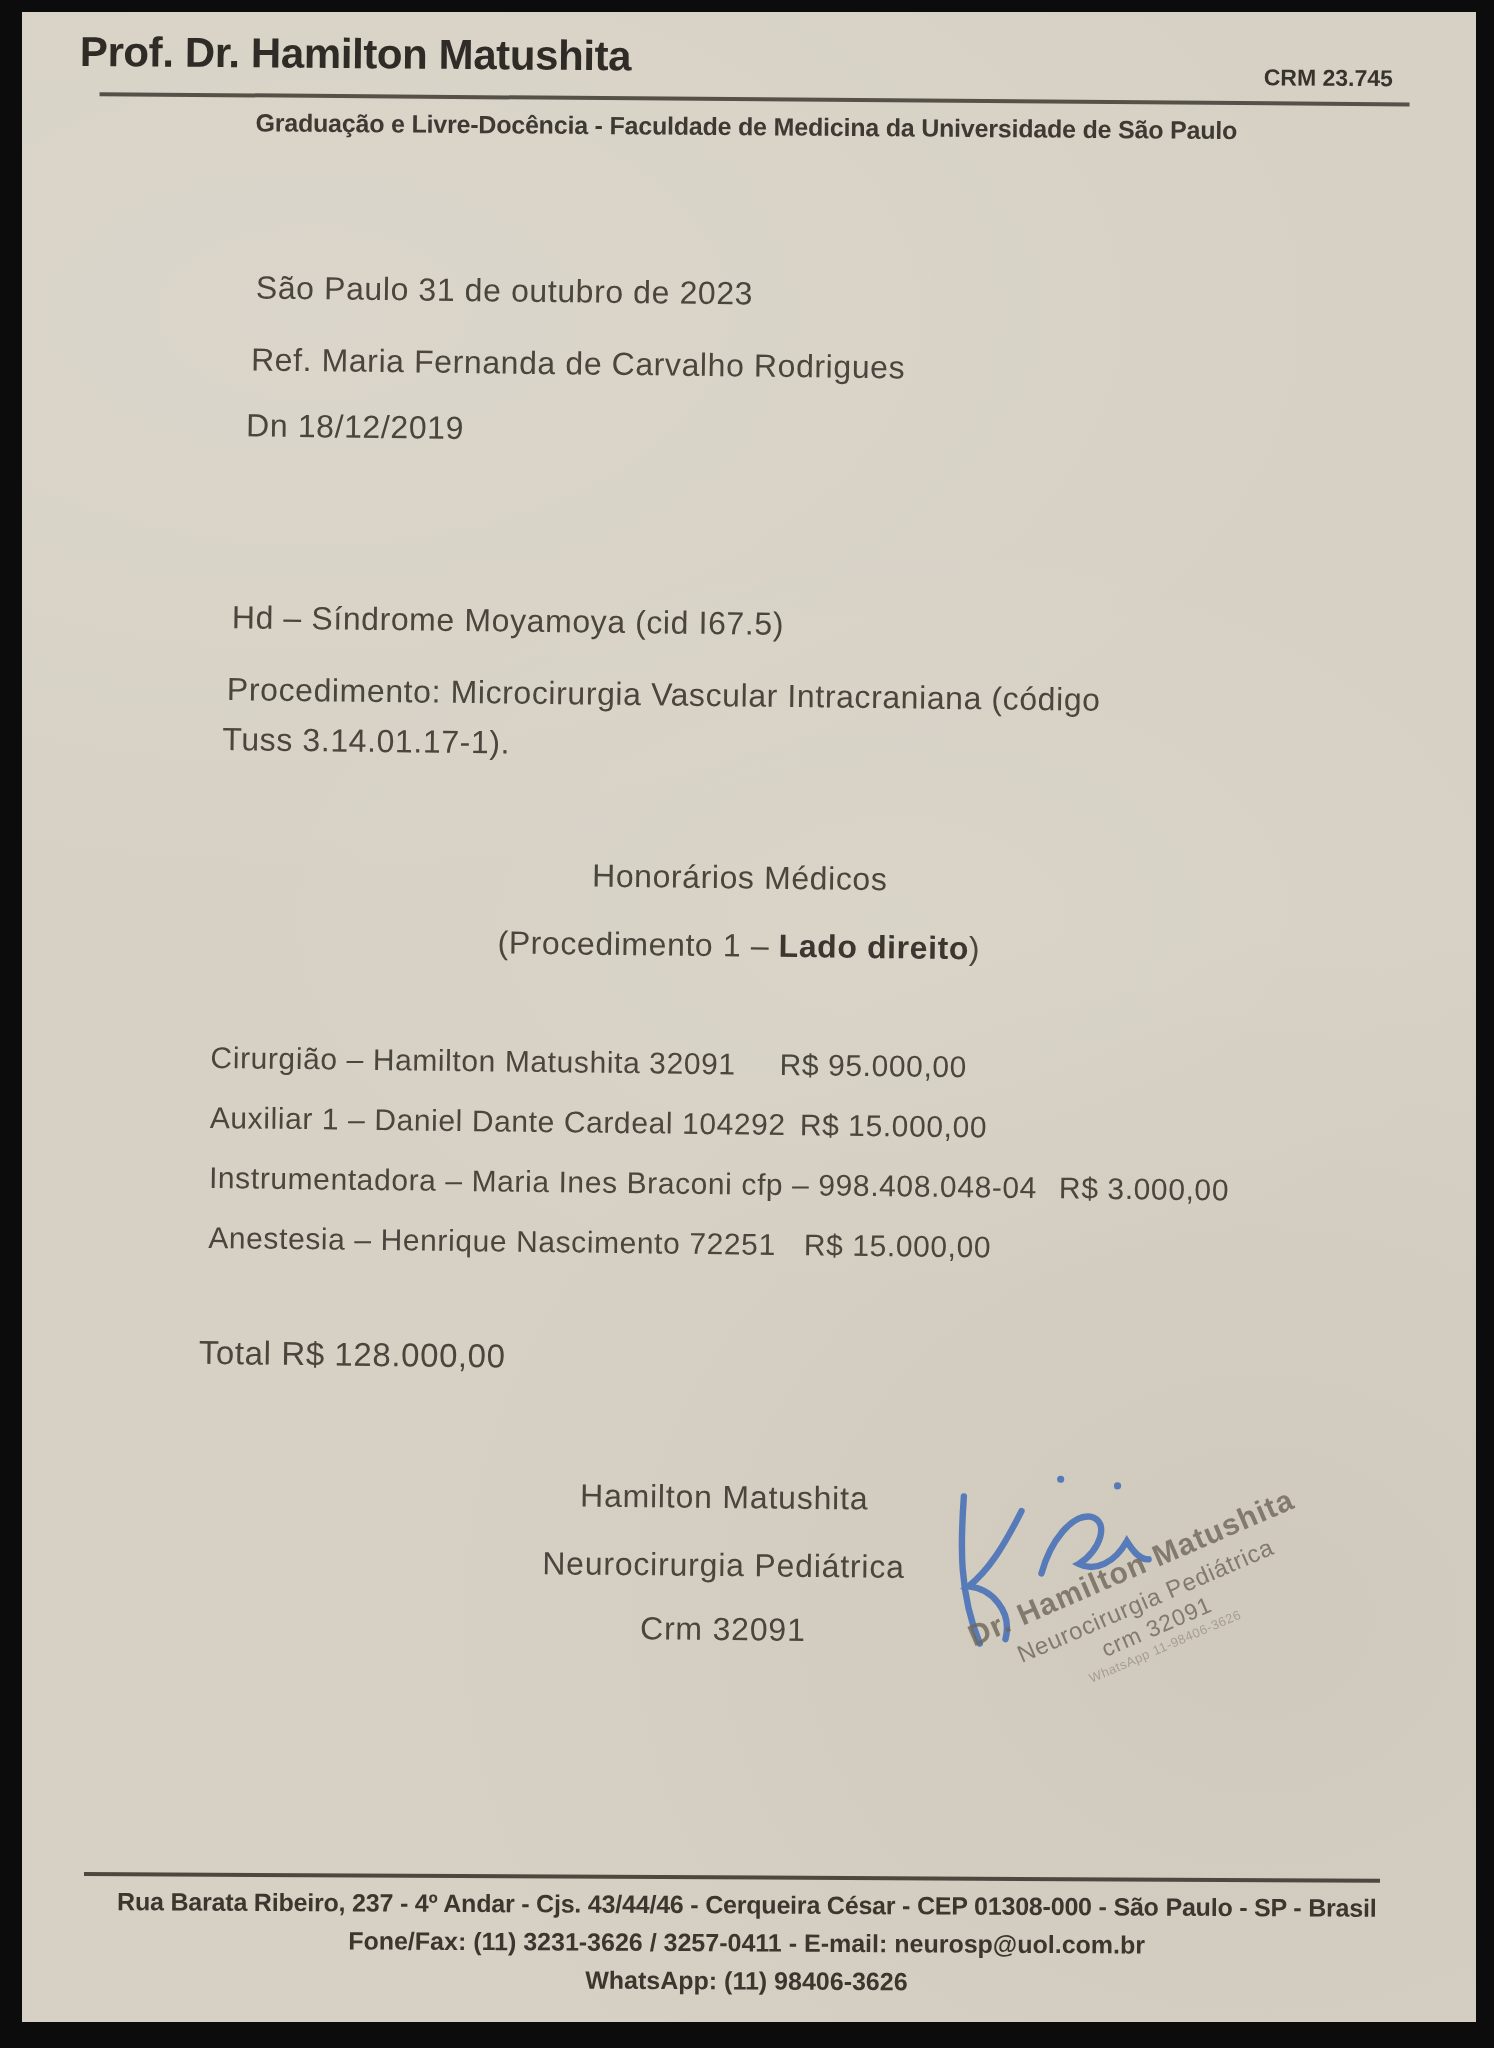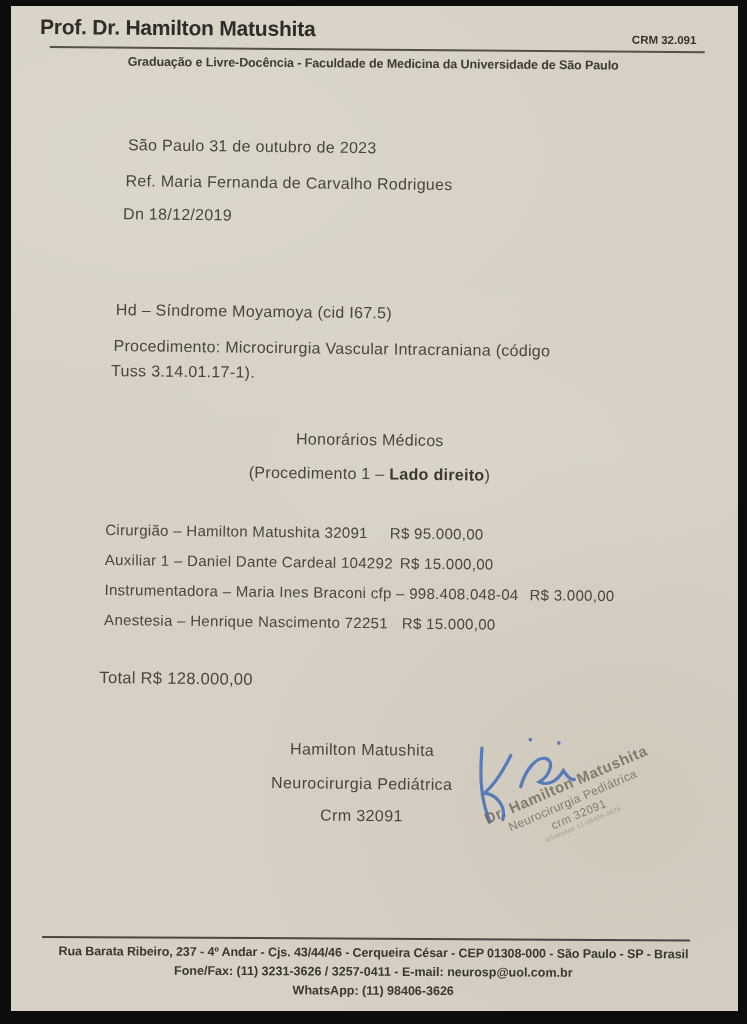--- a/index.html
+++ b/index.html
@@ -96,21 +96,21 @@
   #footer-whatsapp { top: 982px; font-size: 12.5px; }
 </style>
 </head>
 <body>
 
 <div id="scan">
   <div id="paper"></div>
 
   <div id="header-group">
     <div id="doc-title" class="abs txt">Prof. Dr. Hamilton Matushita</div>
-    <div id="doc-crm" class="abs txt">CRM 32.091</div>
+    <div id="doc-crm" class="abs txt">CRM 23.745</div>
     <div id="header-rule" class="abs"></div>
     <div id="doc-subtitle" class="abs txt">Graduação e Livre-Docência - Faculdade de Medicina da Universidade de São Paulo</div>
   </div>
 
   <div id="body-group">
     <div id="date-line" class="line">São Paulo 31 de outubro de 2023</div>
     <div id="ref-line" class="line">Ref. Maria Fernanda de Carvalho Rodrigues</div>
     <div id="dn-line" class="line">Dn 18/12/2019</div>
 
     <div id="hd-line" class="line">Hd – Síndrome Moyamoya (cid I67.5)</div>

